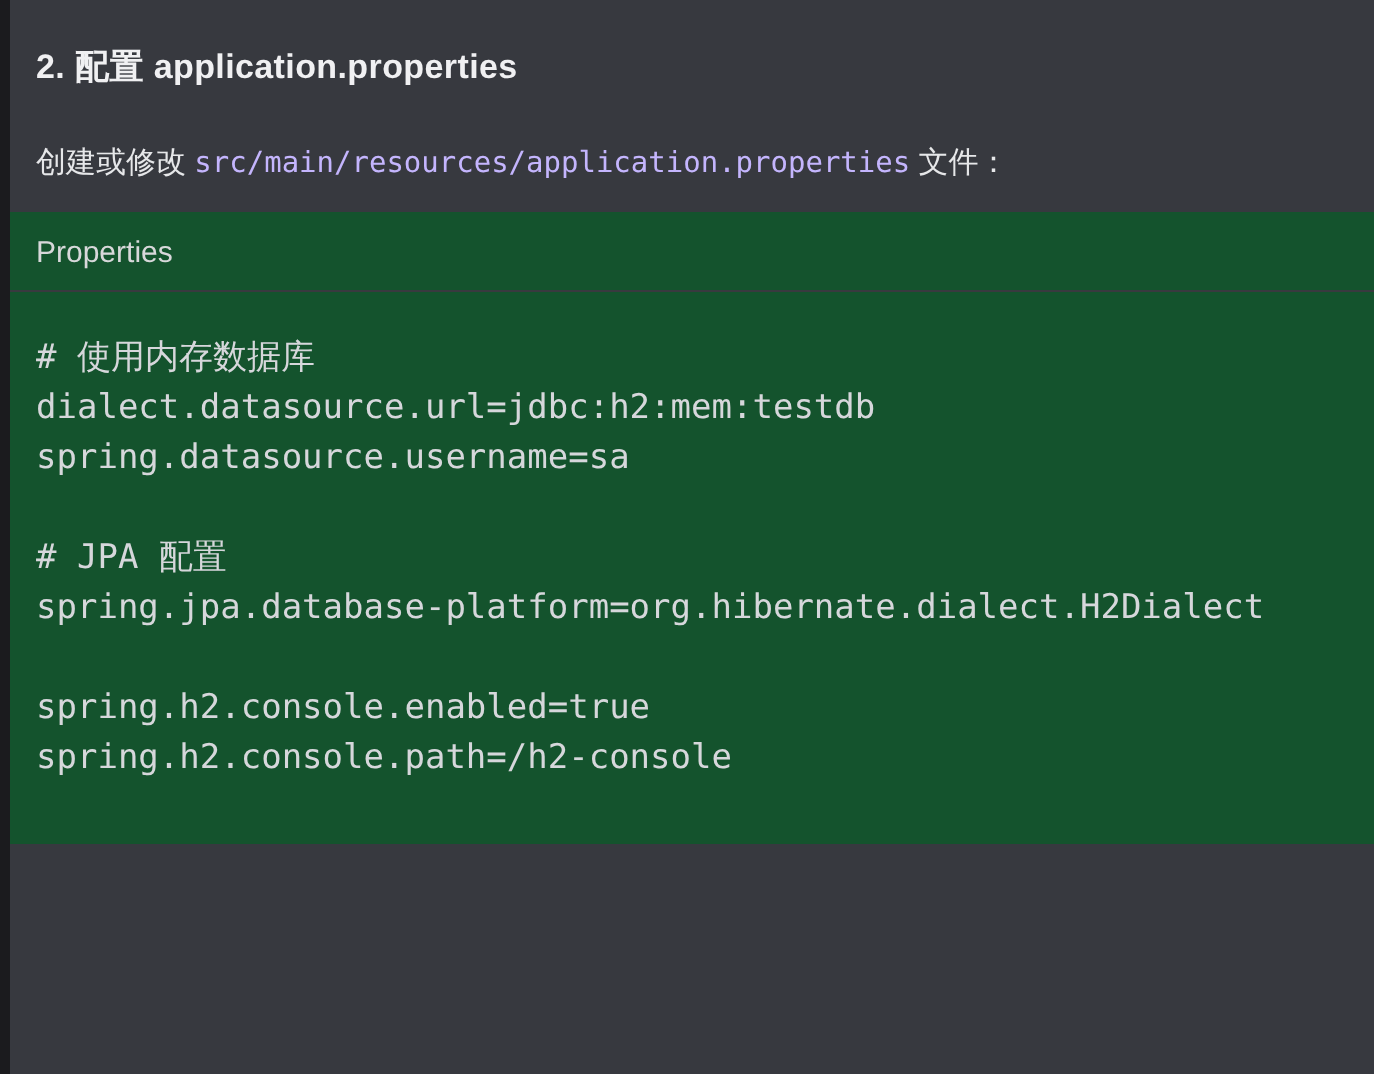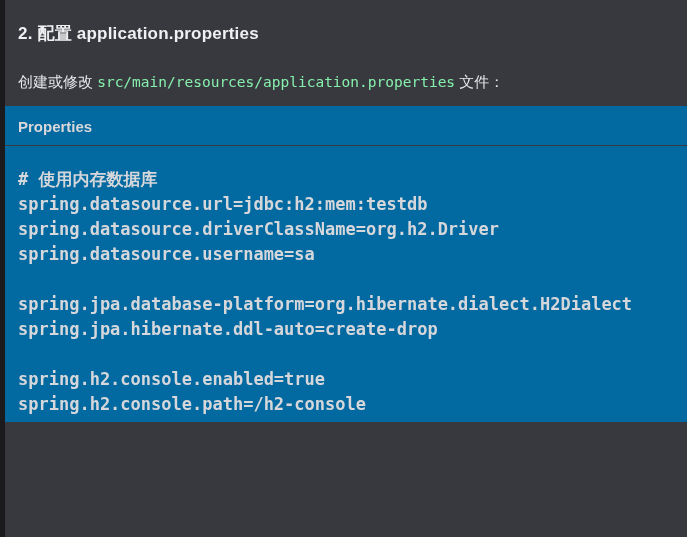--- a/index.html
+++ b/index.html
@@ -36,26 +36,25 @@
   }
   .intro-text {
     margin-top: 27px;
     font-size: 15px;
     color: #e6e7e9;
     line-height: 21px;
   }
   .inline-code {
     font-family: "DejaVu Sans Mono", monospace;
     font-size: 14.5px;
-    color: #86efac;
+    color: #c4b5fd;
   }
   .code-block {
     flex: 1;
-    background: #0369a1;
-    font-weight: bold;
+    background: #14532d;
   }
   .code-header {
     padding: 12px 13px 9px 13px;
   }
   .code-language-label {
     font-size: 15px;
     color: #d8d8da;
     line-height: 17px;
   }
   .code-header-divider {
@@ -87,25 +86,24 @@
     <div class="intro-text"><span>创建或修改 </span><span class="inline-code">src/main/resources/application.properties</span><span> 文件：</span></div>
   </div>
 
   <div class="code-block">
     <div class="code-header">
       <span class="code-language-label">Properties</span>
     </div>
     <hr class="code-header-divider">
     <div class="code-body">
       <div class="code-line"># 使用内存数据库</div>
-      <div class="code-line">spring.datasource.url=jdbc:h2:mem:testdb</div>
-      <div class="code-line">spring.datasource.driverClassName=org.h2.Driver</div>
+      <div class="code-line">dialect.datasource.url=jdbc:h2:mem:testdb</div>
       <div class="code-line">spring.datasource.username=sa</div>
       <div class="code-line"></div>
+      <div class="code-line"># JPA 配置</div>
       <div class="code-line">spring.jpa.database-platform=org.hibernate.dialect.H2Dialect</div>
-      <div class="code-line">spring.jpa.hibernate.ddl-auto=create-drop</div>
       <div class="code-line"></div>
       <div class="code-line">spring.h2.console.enabled=true</div>
       <div class="code-line">spring.h2.console.path=/h2-console</div>
     </div>
   </div>
 
 </div>
 
 </body></html>

